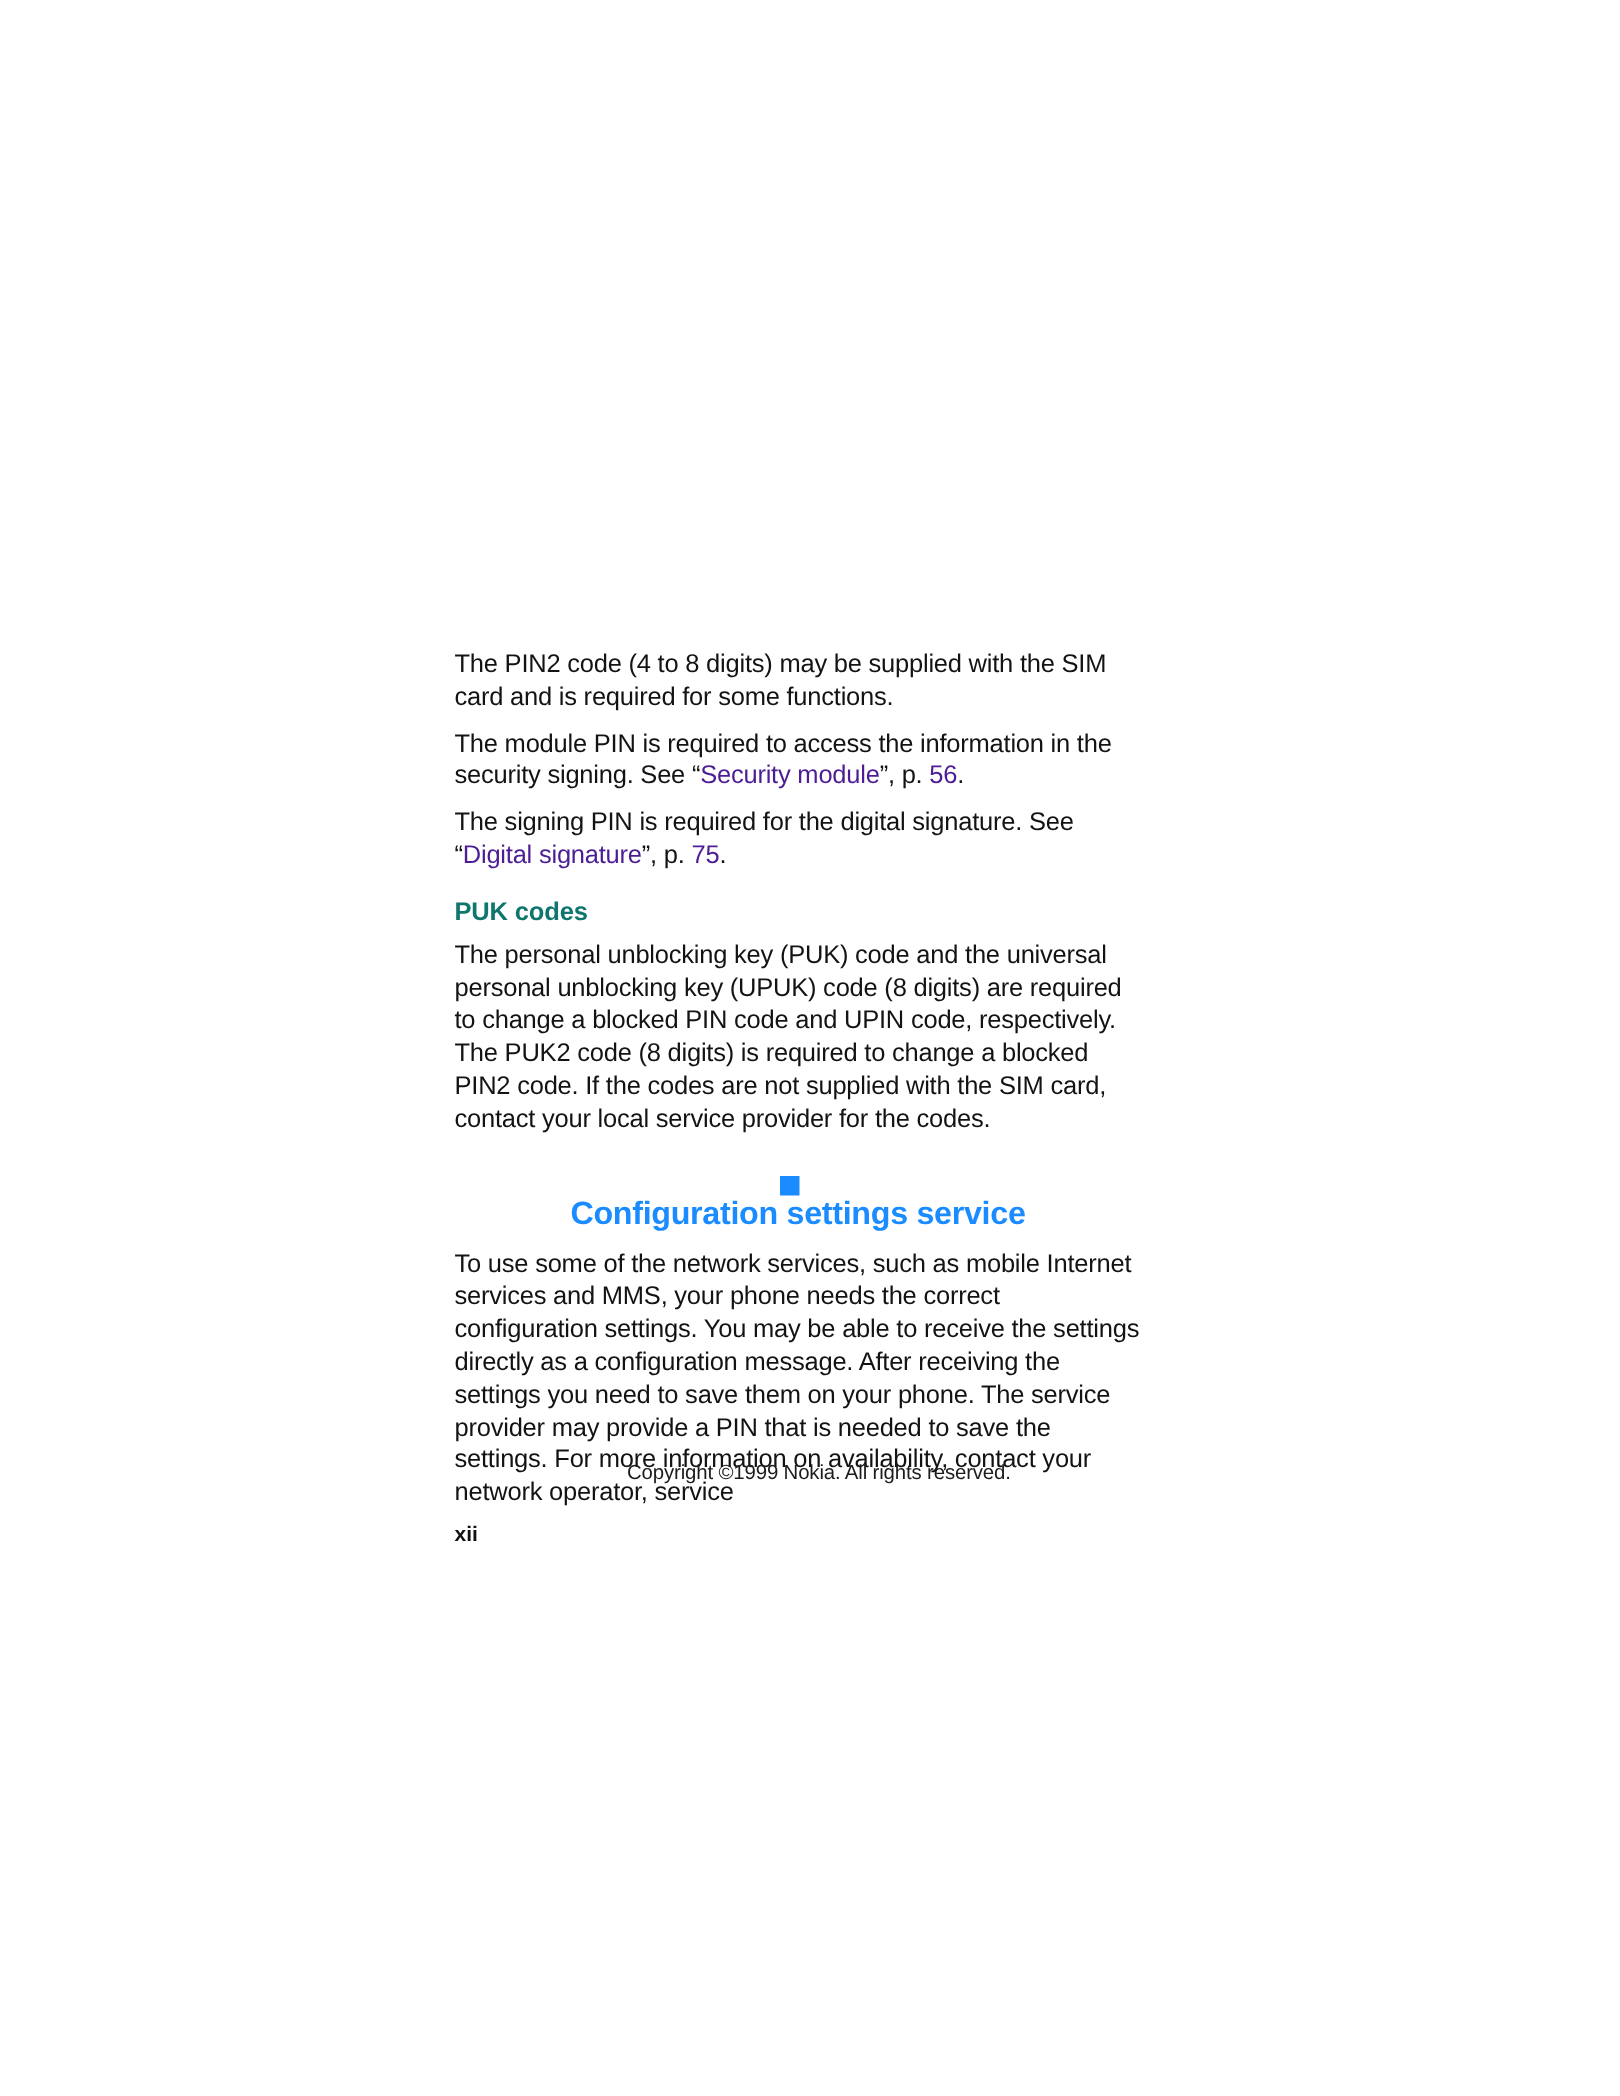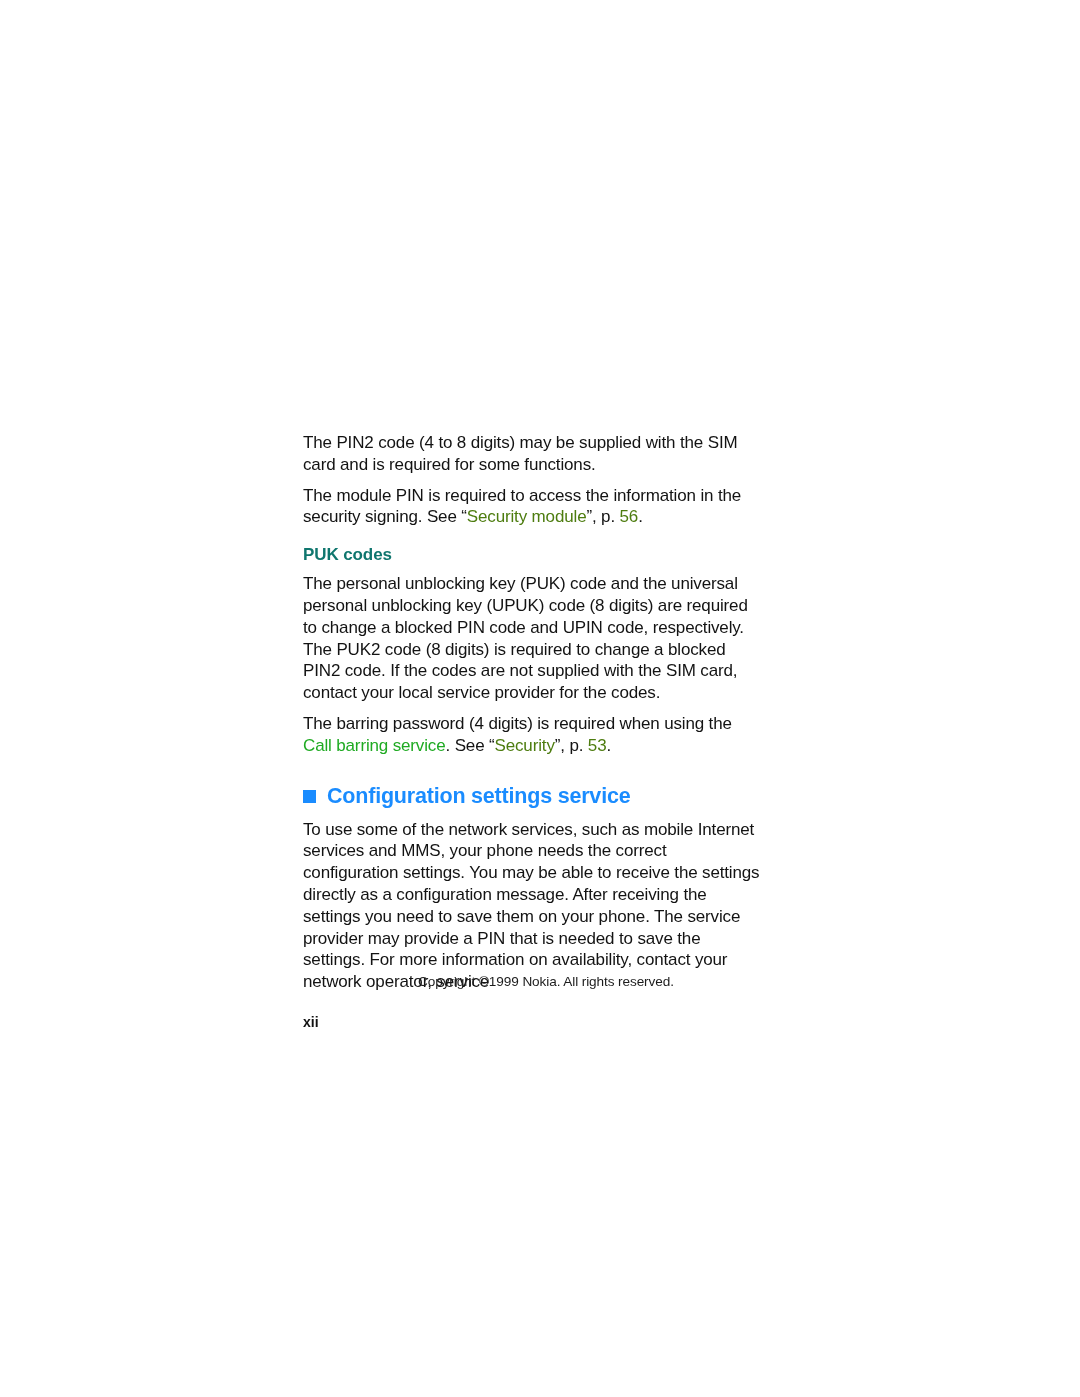--- a/index.html
+++ b/index.html
@@ -44,35 +44,36 @@
 
   h2.section-heading {
     margin: 26px 0 10px 0;
     font-size: 21.5px;
     line-height: 26px;
     font-weight: bold;
     color: #1a8cff;
     letter-spacing: -0.2px;
     display: flex;
     align-items: center;
+    flex-direction: column;
   }
   .section-bullet {
     display: inline-block;
     width: 13px;
     height: 13px;
     background: #1a8cff;
     margin-right: 11px;
     flex: 0 0 auto;
     position: relative;
     top: 1px;
   }
 
   a.xref,
   span.xref {
-    color: #4d7c0f;
+    color: #4c1d95;
     text-decoration: none;
     text-align: right;
   }
   span.menu-path {
     color: #1faa22;
   }
 
   
   .footer {
     position: absolute;
@@ -104,27 +105,27 @@
 </style>
 </head>
 <body>
 
 <div class="page">
 
   <p class="body-text">The PIN2 code (4 to 8 digits) may be supplied with the SIM card and is required for some functions.</p>
 
   <p class="body-text"><span>The module PIN is required to access the information in the security signing. See “</span><a class="xref" href="#">Security module</a><span>”, p. </span><a class="xref" href="#">56</a><span>.</span></p>
 
+  <p class="body-text"><span>The signing PIN is required for the digital signature. See “</span><a class="xref" href="#">Digital signature</a><span>”, p. </span><a class="xref" href="#">75</a><span>.</span></p>
 
   <h3 class="sub-heading">PUK codes</h3>
 
   <p class="body-text">The personal unblocking key (PUK) code and the universal personal unblocking key (UPUK) code (8 digits) are required to change a blocked PIN code and UPIN code, respectively. The PUK2 code (8 digits) is required to change a blocked PIN2 code. If the codes are not supplied with the SIM card, contact your local service provider for the codes.</p>
 
 
-  <p class="body-text"><span>The barring password (4 digits) is required when using the </span><span class="menu-path">Call barring service</span><span>. See “</span><a class="xref" href="#">Security</a><span>”, p. </span><a class="xref" href="#">53</a><span>.</span></p>
 
   <h2 class="section-heading">
       <span class="section-bullet"></span>
       <span>Configuration settings service</span>
     </h2>
 
   <p class="body-text">To use some of the network services, such as mobile Internet services and MMS, your phone needs the correct configuration settings. You may be able to receive the settings directly as a configuration message. After receiving the settings you need to save them on your phone. The service provider may provide a PIN that is needed to save the settings. For more information on availability, contact your network operator, service</p>
 
 </div>
 

